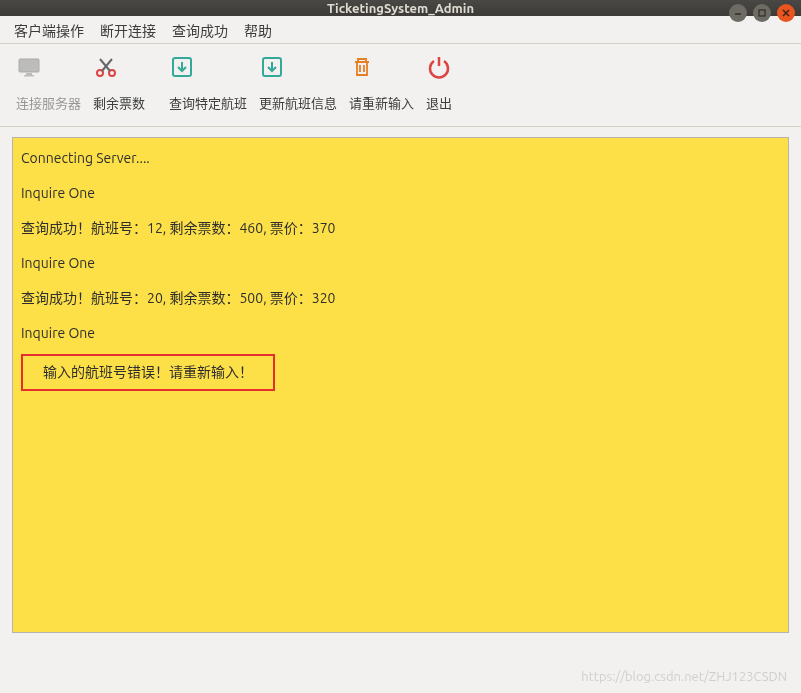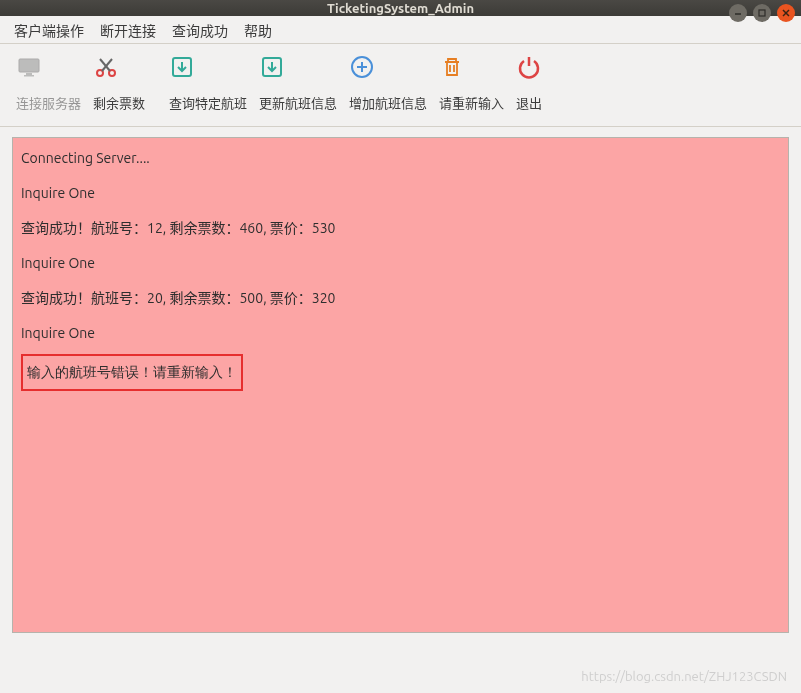--- a/index.html
+++ b/index.html
@@ -18,23 +18,23 @@
     
     .toolbar { background: #f2f1f0; padding: 6px 10px 10px 10px; display: flex; gap: 0; border-bottom: 1px solid #d4d0c8; }
     .tool-btn { display: flex; flex-direction: column; align-items: flex-start; gap: 13px; padding: 4px 6px; cursor: pointer; min-width: 76px; }
     .tool-btn.disabled { opacity: 0.5; cursor: default; }
     .tool-icon { width: 26px; height: 26px; display: flex; align-items: center; justify-content: center; }
     .tool-label { font-size: 13px; color: #3c3c3c; white-space: nowrap; }
     
     .content { padding: 10px 12px; }
     .section-label { font-size: 14px; color: #3c3c3c; margin-bottom: 6px; }
     
-    .log-area { background: #fca5a5; border: 1px solid #b6b3ac; height: 496px; padding: 10px 8px; font-size: 14px; color: #2e2e2e; line-height: 1.5; overflow: auto; }
+    .log-area { background: #fde047; border: 1px solid #b6b3ac; height: 496px; padding: 10px 8px; font-size: 14px; color: #2e2e2e; line-height: 1.5; overflow: auto; }
     .log-line { margin-bottom: 14px; }
-    .highlight-box { border: 2px solid #e62e2e; display: inline-block; padding: 6px 4px; margin-top: -4px; font-family: Liberation Serif, serif; }
+    .highlight-box { border: 2px solid #e62e2e; display: inline-block; padding: 6px 20px; margin-top: -4px; }
     
     .watermark { position: absolute; bottom: 10px; right: 14px; color: #b8b8b8; font-size: 13px; opacity: 0.6; margin-top: 30px; }
   </style>
 </head>
 <body>
 
 <div class="titlebar">
   <div class="titlebar-title">TicketingSystem_Admin</div>
   <div class="window-controls">
     <div class="win-btn win-min">
@@ -99,51 +99,41 @@
       <svg width="26" height="26" viewBox="0 0 26 26">
           <rect x="4" y="4" width="18" height="18" rx="2" fill="none" stroke="#3a9" stroke-width="2"></rect>
           <path d="M13 8 L13 16 M9 13 L13 17 L17 13" fill="none" stroke="#3a9" stroke-width="2"></path>
         </svg>
     </span>
     <span class="tool-label">更新航班信息</span>
   </div>
   <div class="tool-btn">
     <span class="tool-icon">
       <svg width="26" height="26" viewBox="0 0 26 26">
-          <circle cx="13" cy="13" r="10" fill="none" stroke="#4a90d9" stroke-width="2"></circle>
-          <line x1="13" y1="8" x2="13" y2="18" stroke="#4a90d9" stroke-width="2"></line>
-          <line x1="8" y1="13" x2="18" y2="13" stroke="#4a90d9" stroke-width="2"></line>
-        </svg>
-    </span>
-    <span class="tool-label">增加航班信息</span>
-  </div>
-  <div class="tool-btn">
-    <span class="tool-icon">
-      <svg width="26" height="26" viewBox="0 0 26 26">
           <path d="M6 8 L20 8 M9 8 L9 5 L17 5 L17 8 M8 8 L8 21 L18 21 L18 8 M11 11 L11 18 M15 11 L15 18" fill="none" stroke="#e67e22" stroke-width="1.8"></path>
         </svg>
     </span>
     <span class="tool-label">请重新输入</span>
   </div>
   <div class="tool-btn">
     <span class="tool-icon">
       <svg width="26" height="26" viewBox="0 0 26 26">
           <path d="M 8 7 A 9 9 0 1 0 18 7" fill="none" stroke="#d44" stroke-width="2.5"></path>
           <line x1="13" y1="3" x2="13" y2="12" stroke="#d44" stroke-width="2.5"></line>
         </svg>
     </span>
     <span class="tool-label">退出</span>
   </div>
 </div>
 
 <div class="content">
   <div class="log-area">
     <div class="log-line">Connecting Server....</div>
     <div class="log-line">Inquire One</div>
-    <div class="log-line">查询成功！航班号：12, 剩余票数：460, 票价：530</div>
+    <div class="log-line">查询成功！航班号：12, 剩余票数：460, 票价：370</div>
     <div class="log-line">Inquire One</div>
     <div class="log-line">查询成功！航班号：20, 剩余票数：500, 票价：320</div>
     <div class="log-line">Inquire One</div>
     <div class="highlight-box">
       <span>输入的航班号错误！请重新输入！</span>
     </div>
   </div>
 </div>
 
 <div class="watermark">https://blog.csdn.net/ZHJ123CSDN</div>

